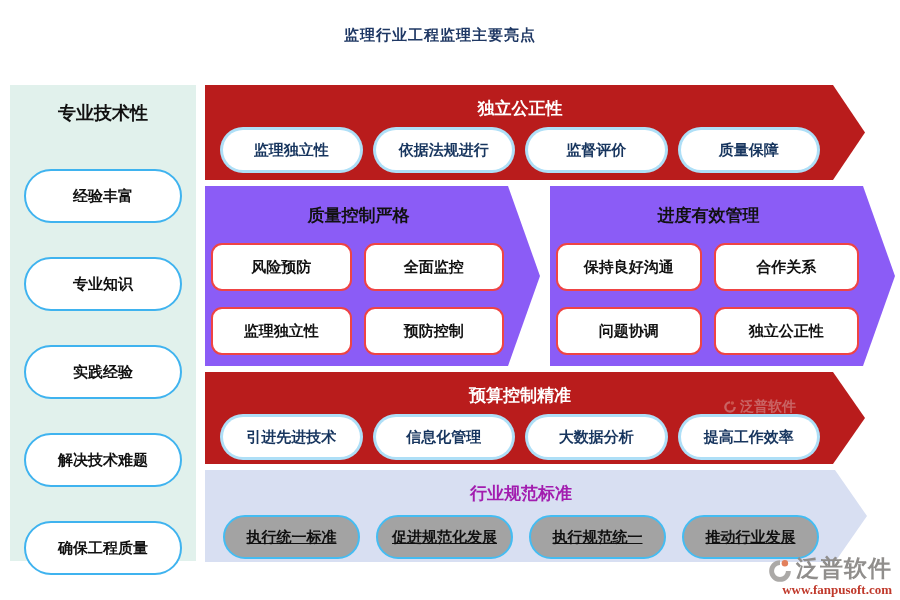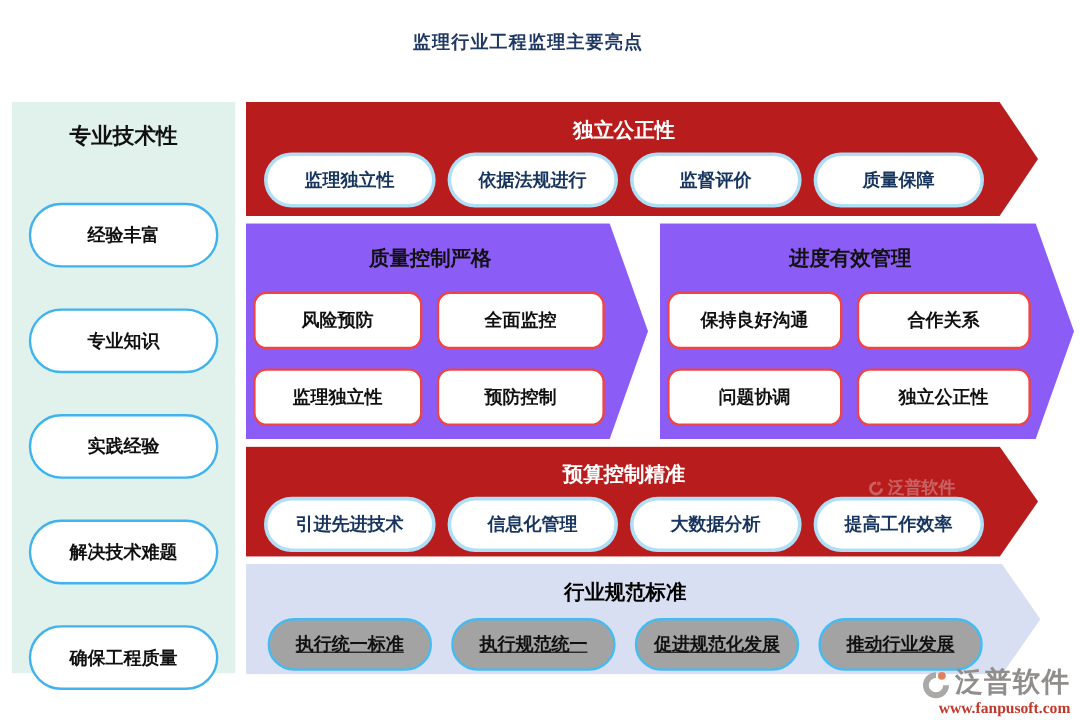--- a/index.html
+++ b/index.html
@@ -35,21 +35,21 @@
   .arrow{
     clip-path:polygon(0 0, calc(100% - 32px) 0, 100% 50%, calc(100% - 32px) 100%, 0 100%);
   }
   .band.blue{height:95px;width:660px;background:#b91c1c;margin-bottom:6px;}
   .band.blue.short{height:92px;}
   .band.periwinkle{height:92px;width:662px;background:#D8DFF2;}
   .band-title{
     text-align:center;padding-top:12px;font-size:17px;font-weight:bold;padding-right:30px;
   }
   .band.blue .band-title{color:#ffffff;}
-  .band.periwinkle .band-title{color:#000000;}
+  .band.periwinkle .band-title{color:#a21caf;}
   .pill-row{display:flex;gap:16px;padding:10px 48px 0 18px;}
   .pill{
     flex:1;height:40px;display:flex;align-items:center;justify-content:center;
     font-size:15px;font-weight:bold;white-space:nowrap;
   }
   .pill.glow{
     background:#fff;border-radius:22px;box-shadow:0 0 0 3px #AEDFF7;color:#17355E;
   }
   .pill.capsule{
     background:#a3a3a3;border:2px solid #44BCF2;border-radius:22px;color:#111;height:40px;text-decoration:underline;
@@ -151,22 +151,22 @@
         <circle cx="16" cy="5" r="3" fill="#F0B8A0"></circle>
       </svg>
       <span class="wm-text">泛普软件</span>
     </div>
   </div>
 
   <div class="band periwinkle arrow">
     <div class="band-title">行业规范标准</div>
     <div class="pill-row">
       <div class="pill capsule">执行统一标准</div>
+      <div class="pill capsule">促进规范化发展</div>
       <div class="pill capsule">执行规范统一</div>
-      <div class="pill capsule">促进规范化发展</div>
       <div class="pill capsule">推动行业发展</div>
     </div>
   </div>
 
 </div>
 
 <div class="footer">
   <div class="brand-row">
     <svg width="26" height="26" viewBox="0 0 24 24">
       <path d="M12 2a10 10 0 1 0 10 10h-4.5a5.5 5.5 0 1 1-5.5-5.5z" fill="#ABA9A7"></path>

